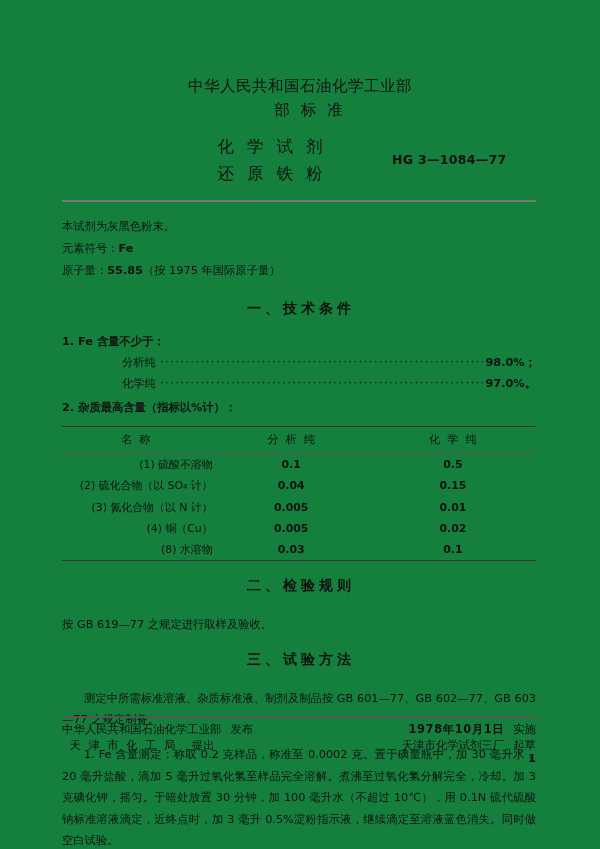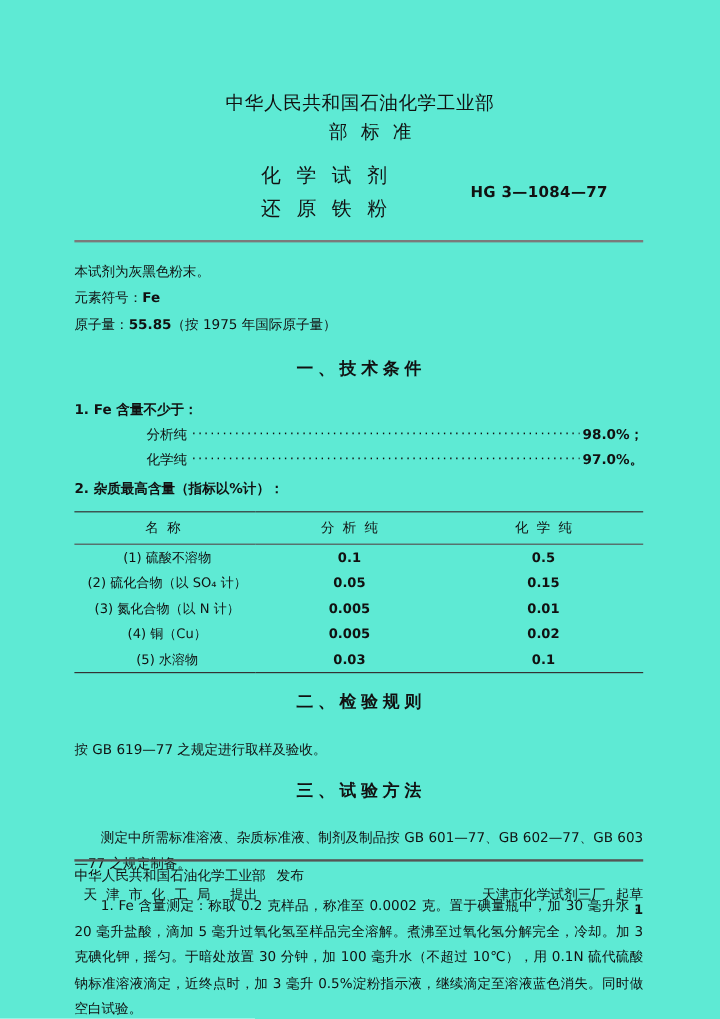--- a/index.html
+++ b/index.html
@@ -13,21 +13,21 @@
     position: relative;
     font-family: "DejaVu Sans", "Liberation Sans", sans-serif;
     color: #111111;
     overflow: hidden;
   }
   .page {
     position: absolute;
     left: 0; top: 0;
     width: 600px;
     height: 849px;
-    background: #5eead4;
+    background: #15803d;
   }
 
   
   .masthead {
     position: absolute;
     left: 0; top: 74px;
     width: 600px;
     text-align: center;
   }
   .ministry {
@@ -145,21 +145,21 @@
     text-align: center;
     font-size: 11.2px;
   }
   table.spec tbody td {
     height: 21px;
     vertical-align: middle;
   }
   table.spec tbody tr:last-child td {
     border-bottom: 1.6px solid #333;
   }
-  .col-name { width: 152px; text-align: center; padding-left: 4px !important; }
+  .col-name { width: 152px; text-align: right; padding-left: 4px !important; }
   .col-a    { width: 156px; text-align: center; }
   .col-b    { width: 166px; text-align: center; }
   .vline-l  { border-left: 1px solid #555; }
   td.col-name { font-size: 10.9px; }
   td.col-a, td.col-b { font-weight: bold; font-size: 10.9px; }
 
   .para {
     font-size: 11.3px;
     line-height: 1.9;
     text-align: justify;
@@ -256,35 +256,35 @@
         </tr>
       </thead>
       <tbody>
         <tr>
           <td class="col-name">(1) 硫酸不溶物</td>
           <td class="col-a vline-l">0.1</td>
           <td class="col-b vline-l">0.5</td>
         </tr>
         <tr>
           <td class="col-name">(2) 硫化合物（以 SO₄ 计）</td>
-          <td class="col-a vline-l">0.05</td>
+          <td class="col-a vline-l">0.04</td>
           <td class="col-b vline-l">0.15</td>
         </tr>
         <tr>
           <td class="col-name">(3) 氮化合物（以 N 计）</td>
           <td class="col-a vline-l">0.005</td>
           <td class="col-b vline-l">0.01</td>
         </tr>
         <tr>
           <td class="col-name">(4) 铜（Cu）</td>
           <td class="col-a vline-l">0.005</td>
           <td class="col-b vline-l">0.02</td>
         </tr>
         <tr>
-          <td class="col-name">(5) 水溶物</td>
+          <td class="col-name">(8) 水溶物</td>
           <td class="col-a vline-l">0.03</td>
           <td class="col-b vline-l">0.1</td>
         </tr>
       </tbody>
     </table>
 
     <div class="sec-head tight">二、检验规则</div>
     <div class="para">按 GB 619—77 之规定进行取样及验收。</div>
 
     <div class="sec-head tight">三、试验方法</div>
@@ -292,20 +292,21 @@
     <div class="para indent">1. Fe 含量测定：称取 0.2 克样品，称准至 0.0002 克。置于碘量瓶中，加 30 毫升水，20 毫升盐酸，滴加 5 毫升过氧化氢至样品完全溶解。煮沸至过氧化氢分解完全，冷却。加 3 克碘化钾，摇匀。于暗处放置 30 分钟，加 100 毫升水（不超过 10℃），用 0.1N 硫代硫酸钠标准溶液滴定，近终点时，加 3 毫升 0.5%淀粉指示液，继续滴定至溶液蓝色消失。同时做空白试验。</div>
     <div class="para">Fe 含量%（X）按下式计算：</div>
 
   </div>
 
   <div class="rule-bot"></div>
 
   <div class="footer">
     <div class="foot-row">
       <span><span class="foot-l1-org">中华人民共和国石油化学工业部</span><span class="foot-verb">发布</span></span>
+      <span><span class="foot-date">1978年10月1日</span><span class="foot-r-verb">实施</span></span>
     </div>
     <div class="foot-row">
       <span><span class="foot-l2-org">天津市化工局</span><span class="foot-verb">提出</span></span>
       <span><span>天津市化学试剂三厂</span><span class="foot-r-verb">起草</span></span>
     </div>
   </div>
 
   <div class="page-num">1</div>
 
 </div>

